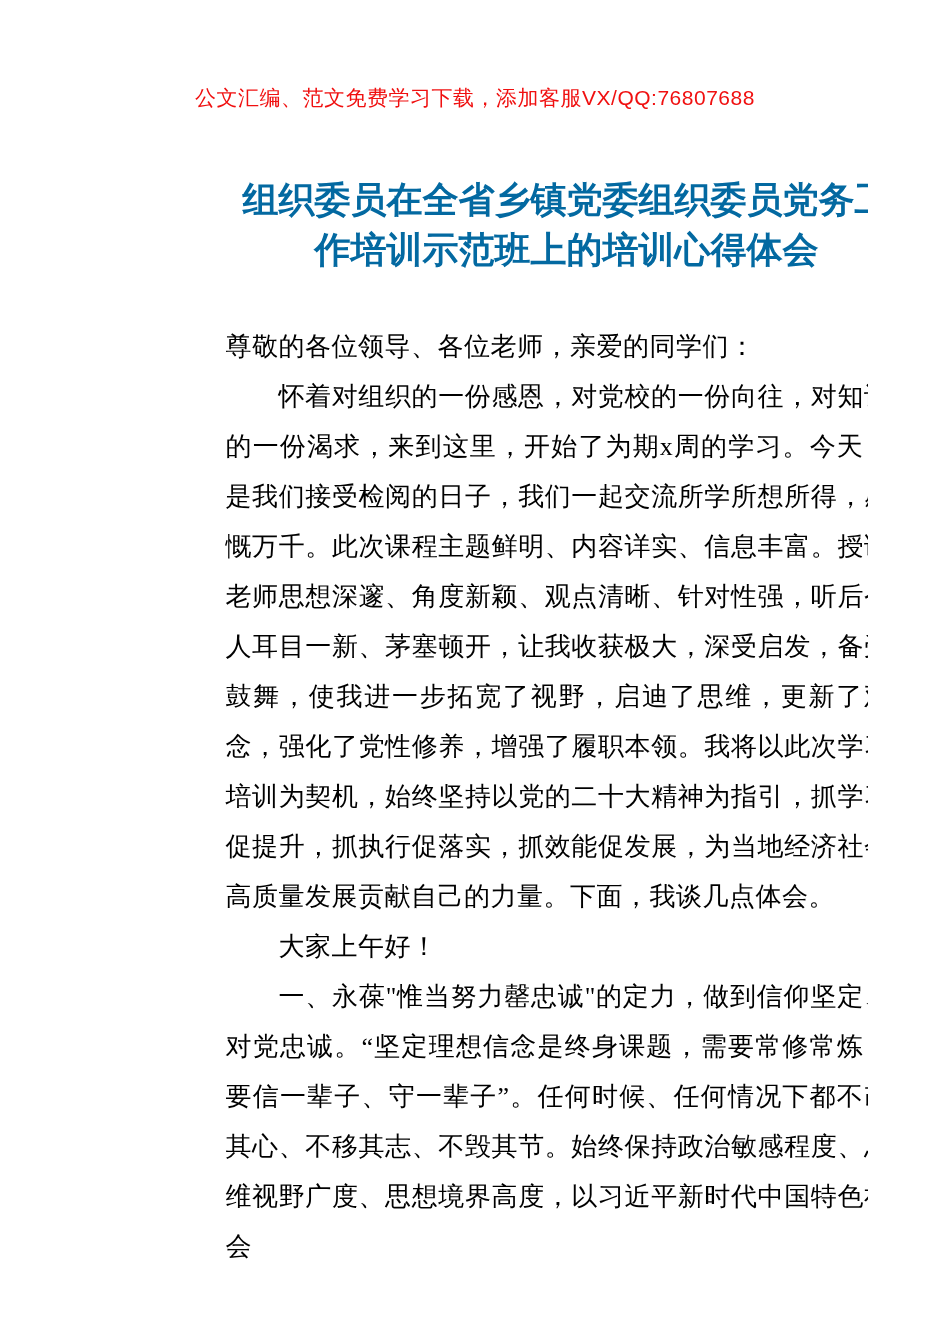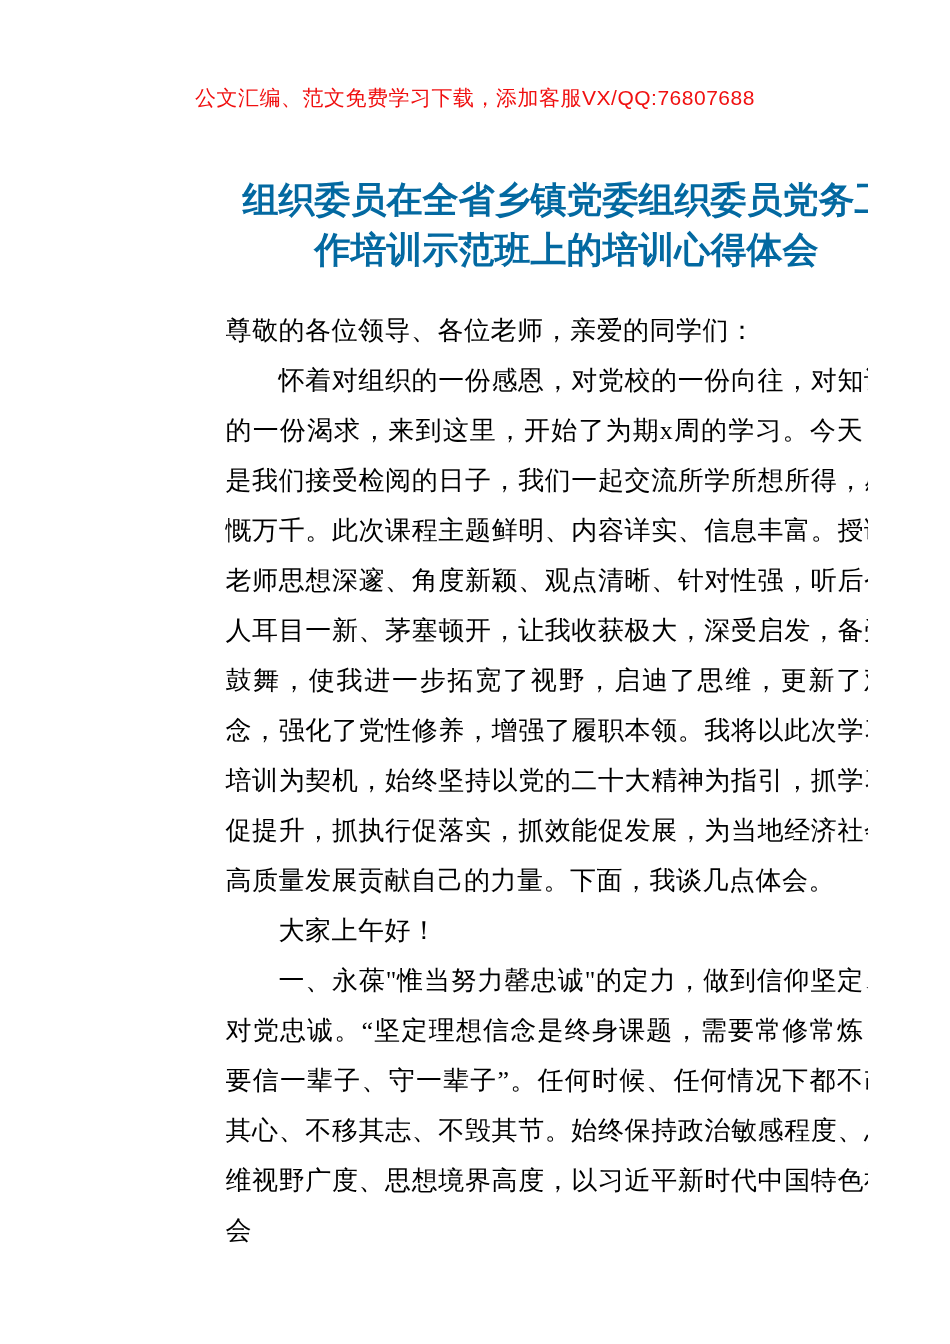--- a/index.html
+++ b/index.html
@@ -39,21 +39,21 @@
     text-align: center;
     font-family: "Liberation Serif", "DejaVu Serif", serif;
     font-weight: bold;
     font-size: 36px;
     line-height: 50px;
     letter-spacing: 0px;
     color: #0369a1;
   }
   .content {
     position: absolute;
-    top: 306px;
+    top: 322px;
     left: 143px;
     width: 665px;
     font-size: 26px;
     line-height: 50px;
     letter-spacing: 0.5px;
     text-align: justify;
     color: #000000;
   }
   .content p {
     margin: 0;

